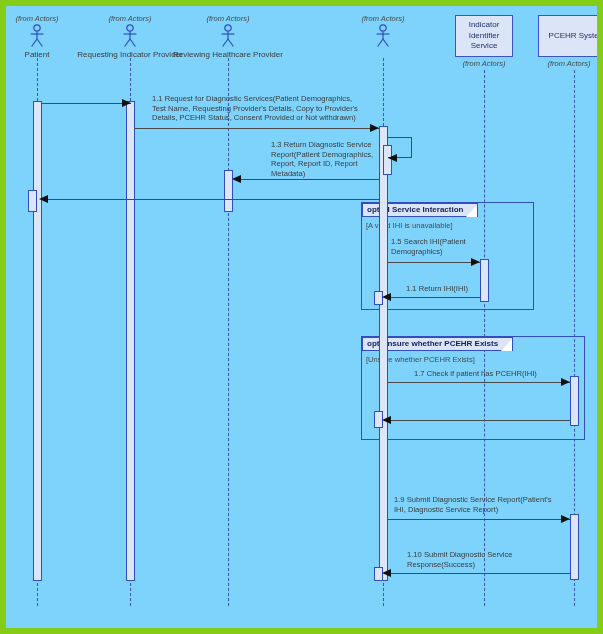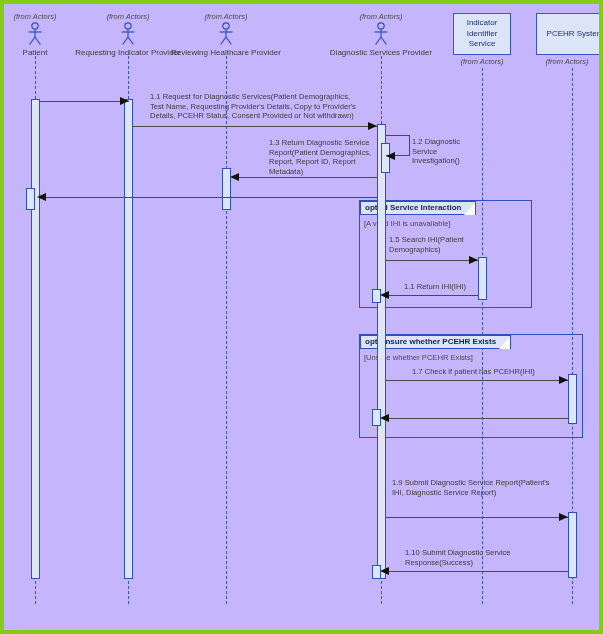--- a/index.html
+++ b/index.html
@@ -1,21 +1,21 @@
 <!DOCTYPE html>
 <html><head>
 <meta charset="utf-8">
 <style>
   html,body{margin:0;padding:0;background:#ffffff;}
   body{font-family:"Liberation Sans",sans-serif;}
   #canvas{
     position:relative;
     width:603px;height:634px;
-    background:#c4b5fd;
-    border:4px solid #84cc16;
+    background:#7dd3fc;
+    border:6px solid #84cc16;
     box-sizing:border-box;
     overflow:hidden;
   }
   
   .actor{position:absolute;width:160px;text-align:center;}
   .actor .stick{position:relative;height:26px;width:100%;}
   .actor .stick svg{position:absolute;left:50%;top:0;transform:translateX(-50%);}
   .actor .from{font-style:italic;font-size:7.5px;color:#4a4a4a;line-height:10px;margin:0;}
   .actor .nm{font-size:8px;color:#3b3b3b;line-height:10px;margin:0;}
   
@@ -123,21 +123,20 @@
     <div class="from">(from Actors)</div>
     <div class="stick">
       <svg width="20" height="24" viewBox="0 0 20 24">
         <circle cx="10" cy="4" r="3.2" fill="none" stroke="#2f4ec0" stroke-width="1.2"></circle>
         <line x1="10" y1="7.4" x2="10" y2="15" stroke="#2f4ec0" stroke-width="1.2"></line>
         <line x1="3.6" y1="10" x2="16.4" y2="10" stroke="#2f4ec0" stroke-width="1.2"></line>
         <line x1="10" y1="15" x2="4.6" y2="22.5" stroke="#2f4ec0" stroke-width="1.2"></line>
         <line x1="10" y1="15" x2="15.4" y2="22.5" stroke="#2f4ec0" stroke-width="1.2"></line>
       </svg>
     </div>
-    <div class="nm">Diagnostic Services Provider</div>
   </div>
 
   <div class="objbox" style="left:449px;top:9px;width:58px;height:42px;">
     <span>Indicator Identifier Service</span>
   </div>
   <div class="objcap" style="left:418px;top:53px;">(from Actors)</div>
 
   <div class="objbox" style="left:532px;top:9px;width:78px;height:42px;">
     <span>PCEHR System</span>
   </div>
@@ -182,23 +181,20 @@
   <div class="head r" style="left:116px;top:92.5px;"></div>
 
   <div class="lbl" style="left:146px;top:88px;width:250px;">1.1 Request for Diagnostic Services(Patient Demographics,
 Test Name, Requesting Provider's Details, Copy to Provider's
 Details, PCEHR Status, Consent Provided or Not withdrawn)</div>
   <div class="msg" style="left:128px;top:122px;width:245px;"></div>
   <div class="head r" style="left:364px;top:117.5px;"></div>
 
   <div class="selfmsg" style="left:382px;top:131px;width:24px;height:21px;"></div>
   <div class="head l" style="left:382px;top:147.5px;"></div>
-  <div class="lbl" style="left:408px;top:133px;width:76px;">1.2 Diagnostic
-Service
-Investigation()</div>
 
   <div class="lbl" style="left:265px;top:134px;width:122px;">1.3 Return Diagnostic Service
 Report(Patient Demographics,
 Report, Report ID, Report
 Metadata)</div>
   <div class="msg" style="left:231px;top:173px;width:142px;"></div>
   <div class="head l" style="left:226px;top:168.5px;"></div>
 
   <div class="msg" style="left:40px;top:193px;width:333px;"></div>
   <div class="head l" style="left:33px;top:188.5px;"></div>
@@ -212,21 +208,21 @@
   <div class="msg" style="left:382px;top:291px;width:92px;"></div>
   <div class="head l" style="left:376px;top:286.5px;"></div>
 
   <div class="lbl" style="left:408px;top:363px;width:175px;">1.7 Check if patient has PCEHR(IHI)</div>
   <div class="msg" style="left:382px;top:376px;width:182px;"></div>
   <div class="head r" style="left:555px;top:371.5px;"></div>
 
   <div class="msg" style="left:382px;top:414px;width:182px;"></div>
   <div class="head l" style="left:376px;top:409.5px;"></div>
 
-  <div class="lbl" style="left:388px;top:474px;width:180px;">1.9 Submit Diagnostic Service Report(Patient's
+  <div class="lbl" style="left:388px;top:489px;width:180px;">1.9 Submit Diagnostic Service Report(Patient's
 IHI, Diagnostic Service Report)</div>
   <div class="msg" style="left:382px;top:513px;width:182px;"></div>
   <div class="head r" style="left:555px;top:508.5px;"></div>
 
   <div class="lbl" style="left:401px;top:544px;width:180px;">1.10 Submit Diagnostic Service
 Response(Success)</div>
   <div class="msg" style="left:382px;top:567px;width:182px;"></div>
   <div class="head l" style="left:376px;top:562.5px;"></div>
 
 </div>

